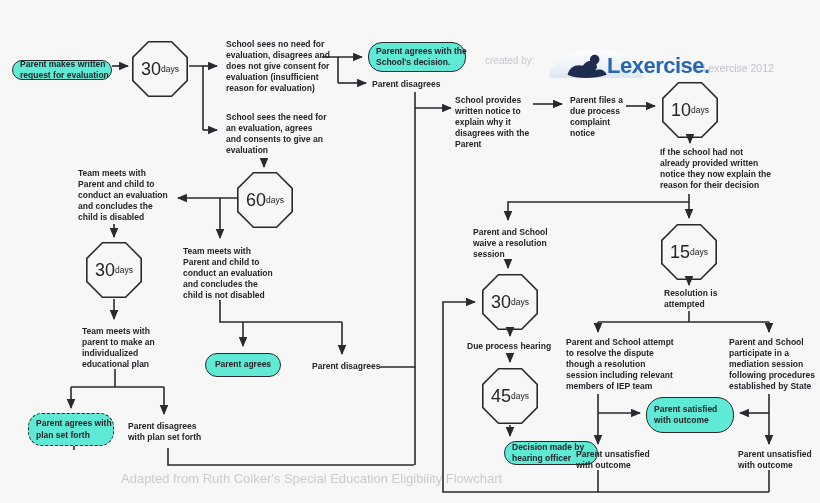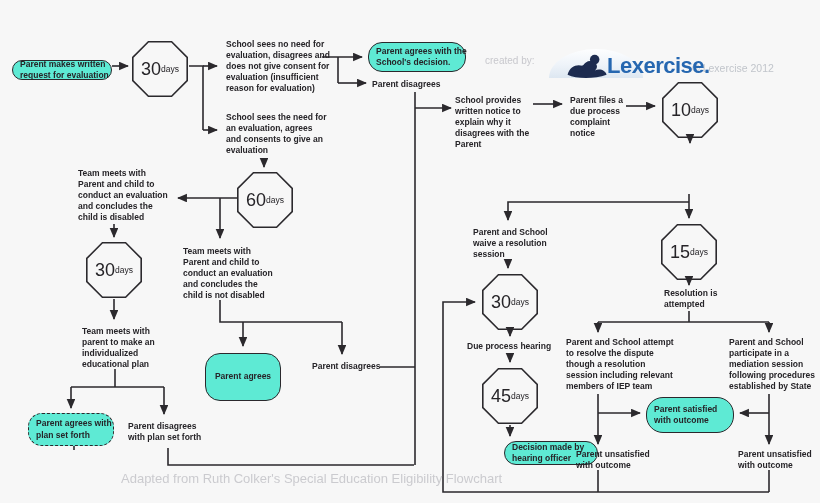--- a/index.html
+++ b/index.html
@@ -104,21 +104,21 @@
   <span class="txt muted" id="caption">Adapted from Ruth Colker's Special Education Eligibility Flowchart</span>
 
   <div class="stadium" style="left:12px;top:60px;width:100px;height:20px;border-radius:17px;">
     <span class="txt-in">Parent makes written
 request for evaluation</span>
   </div>
   <div class="stadium" style="left:368px;top:42px;width:98px;height:30px;border-radius:14px;">
     <span class="txt-in">Parent agrees with the
 School's decision.</span>
   </div>
-  <div class="stadium ctr" style="left:205px;top:353px;width:76px;height:48px;border-radius:15px;justify-content:center;">
+  <div class="stadium ctr" style="left:205px;top:353px;width:76px;height:24px;border-radius:15px;justify-content:center;">
     <span class="txt-in">Parent agrees</span>
   </div>
   <div class="stadium" style="left:646px;top:397px;width:88px;height:36px;border-radius:17px;">
     <span class="txt-in">Parent satisfied
 with outcome</span>
   </div>
   <div class="stadium" style="left:468px;top:441px;width:94px;height:24px;border-radius:16px;margin-left:36px;">
     <span class="txt-in">Decision made by
 hearing officer</span>
   </div>
@@ -203,20 +203,24 @@
   <span class="txt" style="left:372px;top:79px;">Parent disagrees</span>
   <span class="txt" style="left:455px;top:95px;">School provides
 written notice to
 explain why it
 disagrees with the
 Parent</span>
   <span class="txt" style="left:570px;top:95px;">Parent files a
 due process
 complaint
 notice</span>
+  <span class="txt" style="left:660px;top:147px;">If the school had not
+already provided written
+notice they now explain the
+reason for their decision</span>
   <span class="txt" style="left:664px;top:288px;">Resolution is
 attempted</span>
   <span class="txt" style="left:473px;top:227px;">Parent and School
 waive a resolution
 session</span>
   <span class="txt" style="left:467px;top:341px;">Due process hearing</span>
   <span class="txt" style="left:566px;top:337px;">Parent and School attempt
 to resolve the dispute
 though a resolution
 session including relevant

